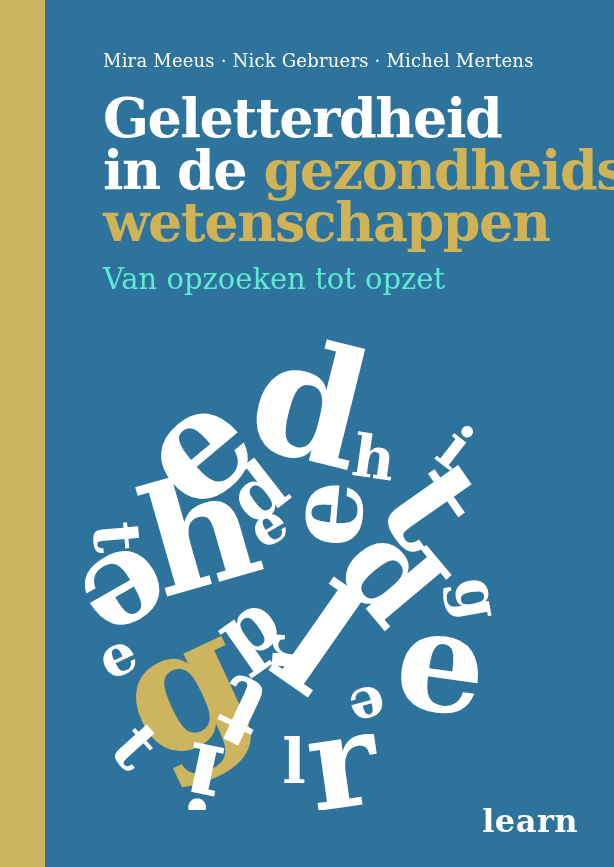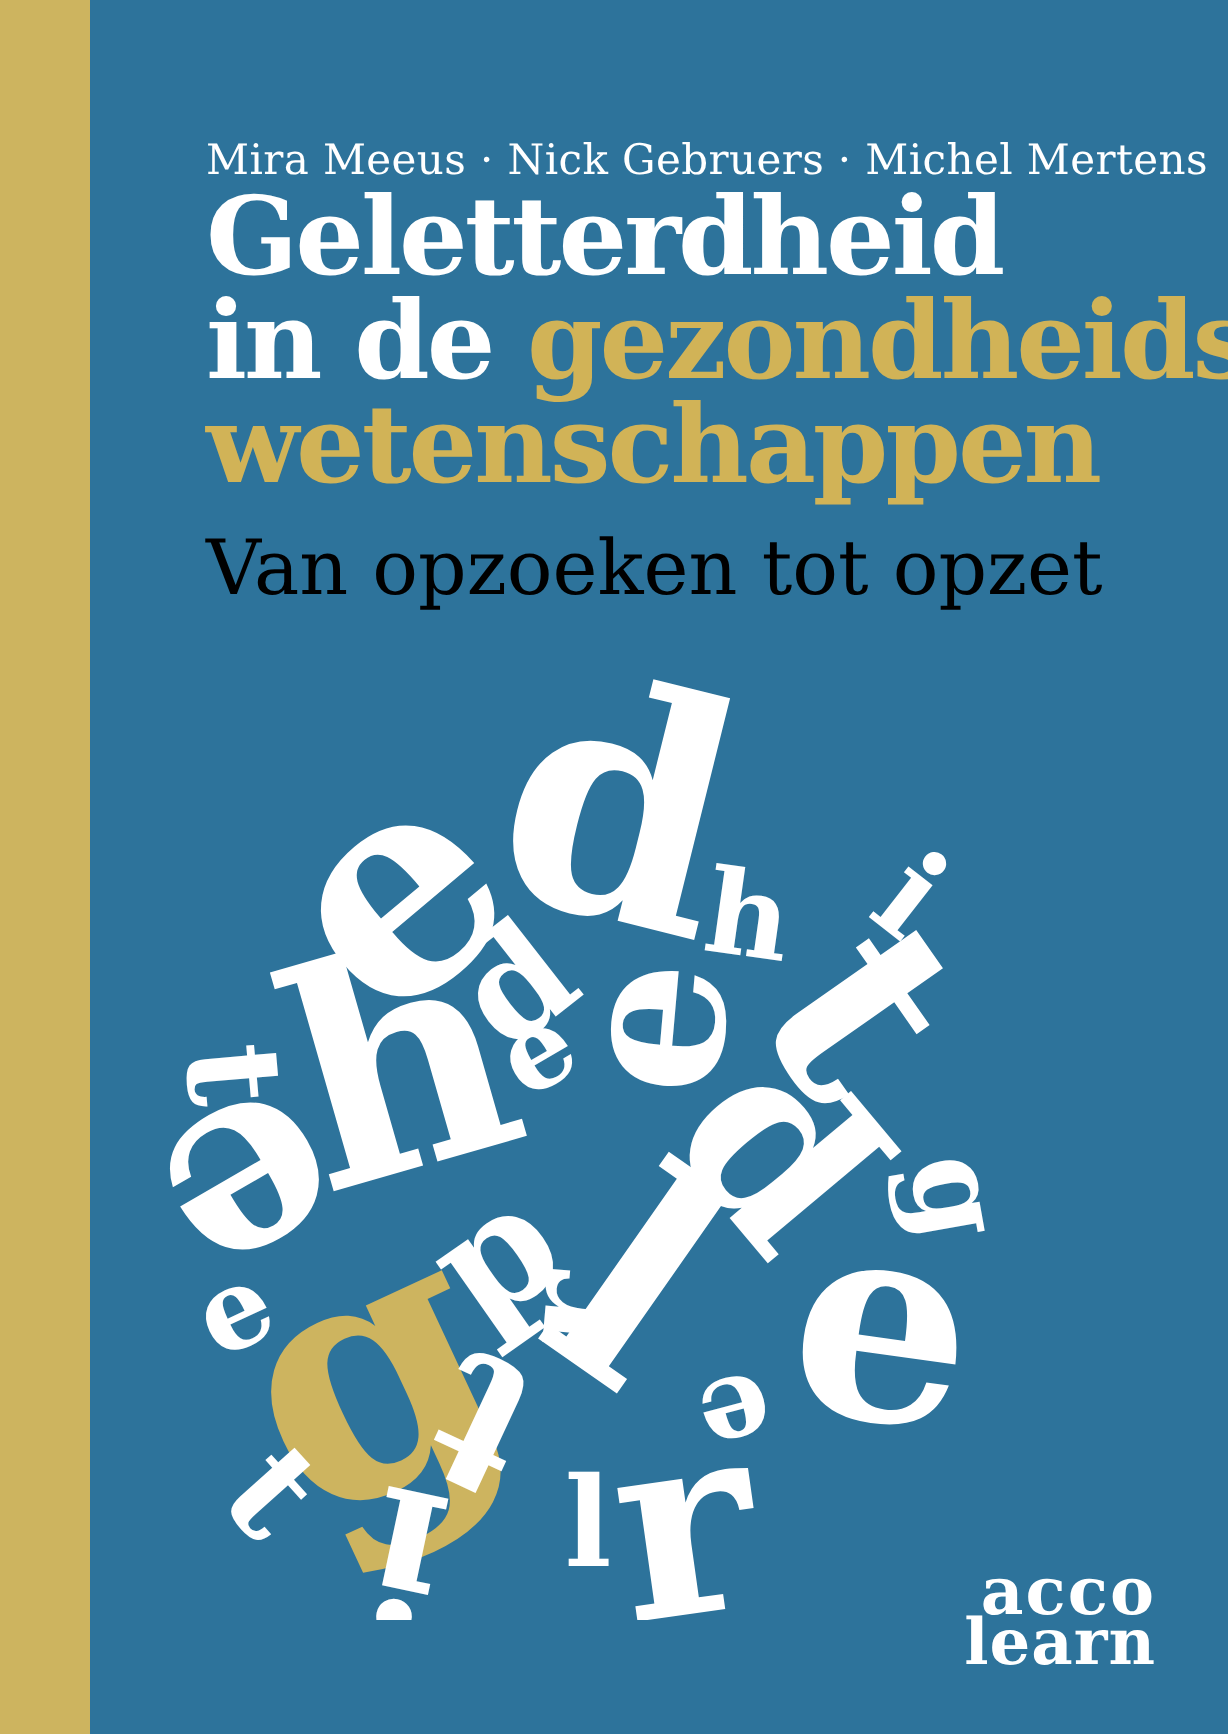--- a/index.html
+++ b/index.html
@@ -23,25 +23,25 @@
     background: #cdb45f;
   }
   .content {
     position: absolute;
     left: 103px;
     top: 0;
     width: 480px;
   }
   .authors {
     position: absolute;
-    top: 68px;
+    top: 50px;
     left: 0;
     width: 500px;
     color: #ffffff;
-    font-size: 21px;
+    font-size: 18px;
     letter-spacing: 0.2px;
     white-space: nowrap;
   }
   .title {
     position: absolute;
     top: 92px;
     left: 0;
     margin: 0;
     font-size: 54px;
     font-weight: bold;
@@ -49,22 +49,22 @@
     letter-spacing: -1.5px;
     white-space: nowrap;
   }
   .title .white { color: #ffffff; }
   .title .gold  { color: #d1b357; }
   .title .line { display: block; }
   .subtitle {
     position: absolute;
     top: 262px;
     left: 0;
-    color: #000000;
-    font-size: 38px;
+    color: #5eead4;
+    font-size: 29px;
     white-space: nowrap;
   }
   .jumble {
     position: absolute;
     left: 0;
     top: 330px;
     width: 614px;
     height: 480px;   
     overflow: hidden;
   }
@@ -136,17 +136,16 @@
       <span class="glyph" style="left: 318px; top: 310px; font-size: 150px; transform: translate(-50%, -50%) rotate(35deg); color: rgb(255, 255, 255);">l</span>
       <span class="glyph" style="left: 240px; top: 382px; font-size: 95px; transform: translate(-50%, -50%) rotate(205deg); color: rgb(255, 255, 255);">t</span>
       <span class="glyph" style="left: 368px; top: 378px; font-size: 56px; transform: translate(-50%, -50%) rotate(165deg); color: rgb(255, 255, 255);">e</span>
       <span class="glyph" style="left: 342px; top: 432px; font-size: 130px; transform: translate(-50%, -50%) rotate(-8deg); color: rgb(255, 255, 255);">r</span>
       <span class="glyph" style="left: 294px; top: 432px; font-size: 62px; transform: translate(-50%, -50%) rotate(0deg); color: rgb(255, 255, 255);">l</span>
       <span class="glyph" style="left: 203px; top: 448px; font-size: 95px; transform: translate(-50%, -50%) rotate(192deg); color: rgb(255, 255, 255);">i</span>
       <span class="glyph" style="left: 136px; top: 416px; font-size: 68px; transform: translate(-50%, -50%) rotate(48deg); color: rgb(255, 255, 255);">t</span>
     </div>
 
   <div class="logo">
-    <div class="logo-acco">acco</div>
     <div class="logo-learn">learn</div>
   </div>
 
 </div>
 
 </body></html>

